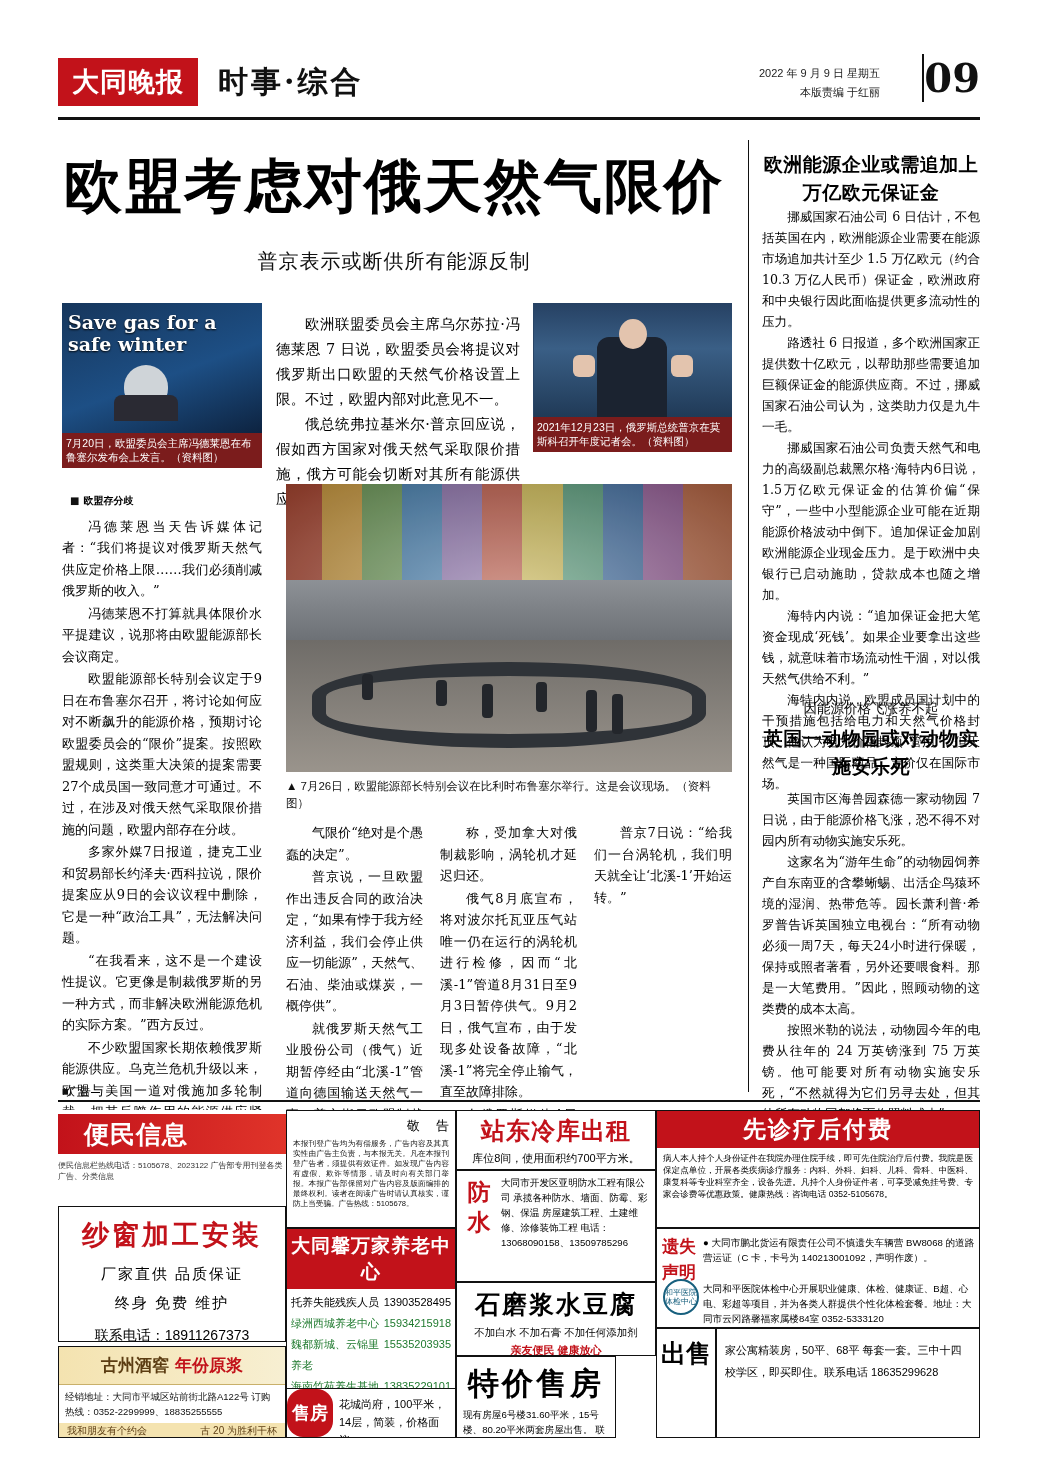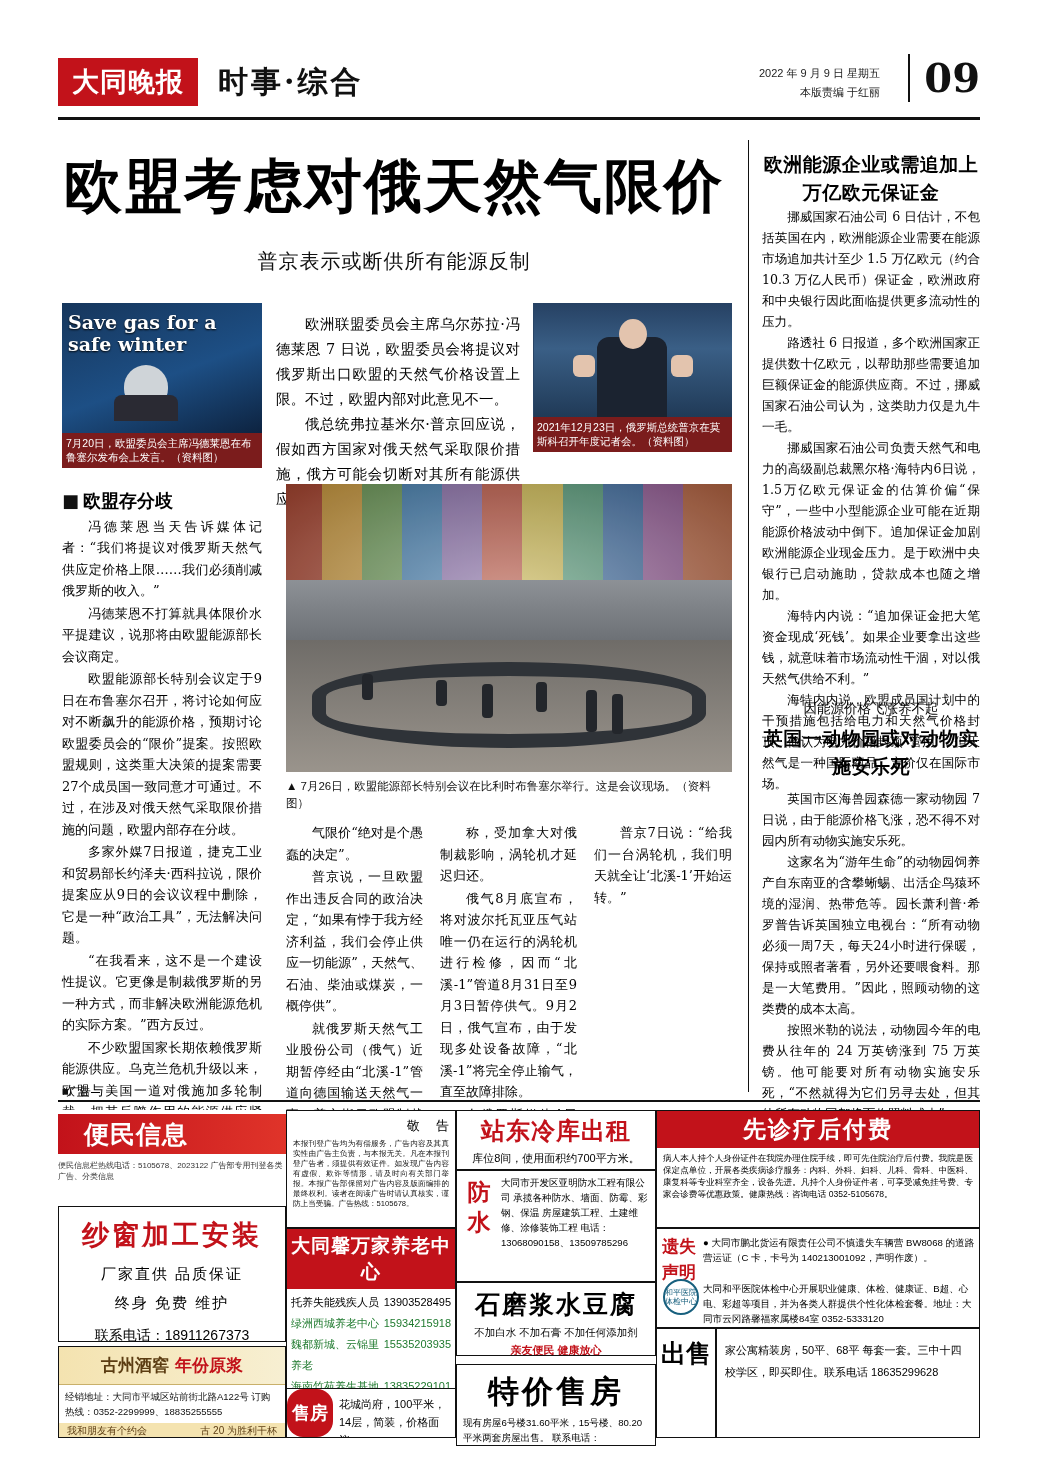--- a/index.html
+++ b/index.html
@@ -55,21 +55,20 @@
     line-height: 19px;
     color: #222;
   }
   .page-no {
     position: absolute;
     right: 0; top: -4px;
     font-family: "DejaVu Serif", serif;
     font-size: 40px;
     font-weight: bold;
     color: #111;
-    padding-left: 14px;
     border-left: 2px solid #111;
     line-height: 48px;
   }
   
   .headline {
     position: absolute;
     left: 58px; top: 148px;
     width: 672px;
     text-align: center;
     font-family: "DejaVu Serif", serif;
@@ -210,23 +209,23 @@
     position: absolute;
     font-family: "DejaVu Serif", serif;
     font-size: 13px;
     line-height: 21.5px;
     color: #000;
     text-align: justify;
   }
   .col p { margin: 0 0 1px 0; text-indent: 2em; }
   .subhead {
     font-weight: bold;
-    font-size: 18px;
+    font-size: 10px;
     text-indent: 0 !important;
-    margin: 6px 0 4px 0;
+    margin: 6px 0 4px 8px;
   }
   .subhead .sq { color: #111; margin-right: 4px; }
   #col1 { left: 62px; top: 484px; width: 200px; }
   #col2 { left: 286px; top: 822px; width: 137px; }
   #col3 { left: 440px; top: 822px; width: 137px; }
   #col4 { left: 594px; top: 822px; width: 138px; }
   
   .vrule {
     position: absolute;
     left: 748px; top: 140px;
@@ -339,21 +338,21 @@
   .fang-shui { position:absolute; left: 4px; top: 6px; width: 36px;
     font-family:"DejaVu Serif",serif; font-weight:bold; font-size: 23px; color:#c2121a;
     text-align:center; line-height: 30px; }
   .ad8-body { position:absolute; left: 44px; top: 4px; width: 150px;
     font-size: 9.6px; line-height: 15px; }
   #ad9 { left: 398px; top: 172px; width: 200px; height: 74px; }
   .ad9-title { font-family:"DejaVu Serif",serif; font-size: 25px; font-weight:bold;
      text-align:center; margin-top: 5px; letter-spacing: 2px;}
   .ad9-l1 { font-size: 10.5px; text-align:center; margin-top: 5px;}
   .ad9-l2 { font-size: 11px; text-align:center; color:#c2121a; font-weight:bold; margin-top: 3px;}
-  #ad10 { left: 398px; top: 246px; width: 200px; height: 82px; margin-top: 8px; }
+  #ad10 { left: 398px; top: 246px; width: 160px; height: 82px; }
   .ad10-title { font-family:"DejaVu Serif",serif; font-size: 31px; font-weight:bold;
      text-align:center; margin-top: 6px; letter-spacing: 3px;}
   .ad10-body { font-size: 9.6px; line-height: 15px; padding: 2px 6px 0 6px;}
   
   #ad11 { left: 598px; top: 0; width: 324px; height: 118px; }
   .ad11-title { background:#c2121a; color:#fff; font-family:"DejaVu Serif",serif;
      font-size: 23px; font-weight:bold; text-align:center; letter-spacing: 2px; padding: 3px 0;}
   .ad11-body { font-size: 8.6px; line-height: 12px; padding: 4px 6px; text-align: justify;}
   #ad12 { left: 598px; top: 118px; width: 324px; height: 100px; }
   .ad12-left { position:absolute; left: 2px; top: 4px; width: 40px;

